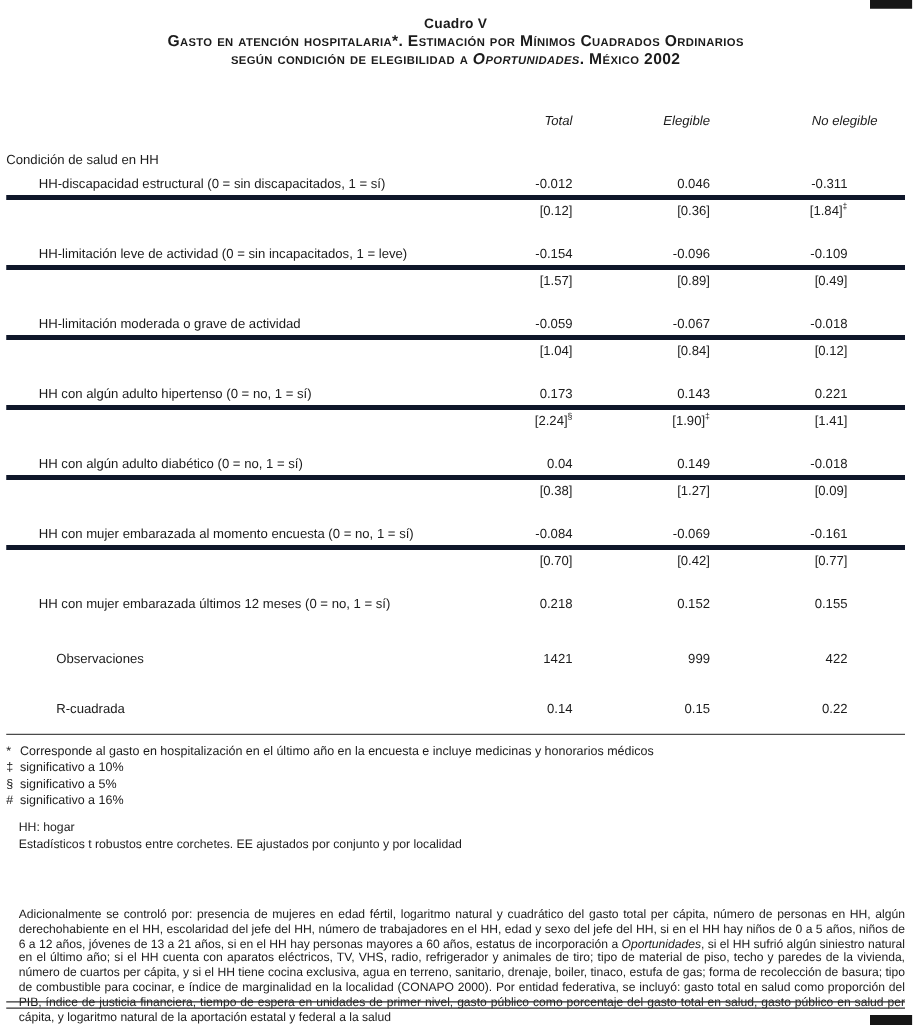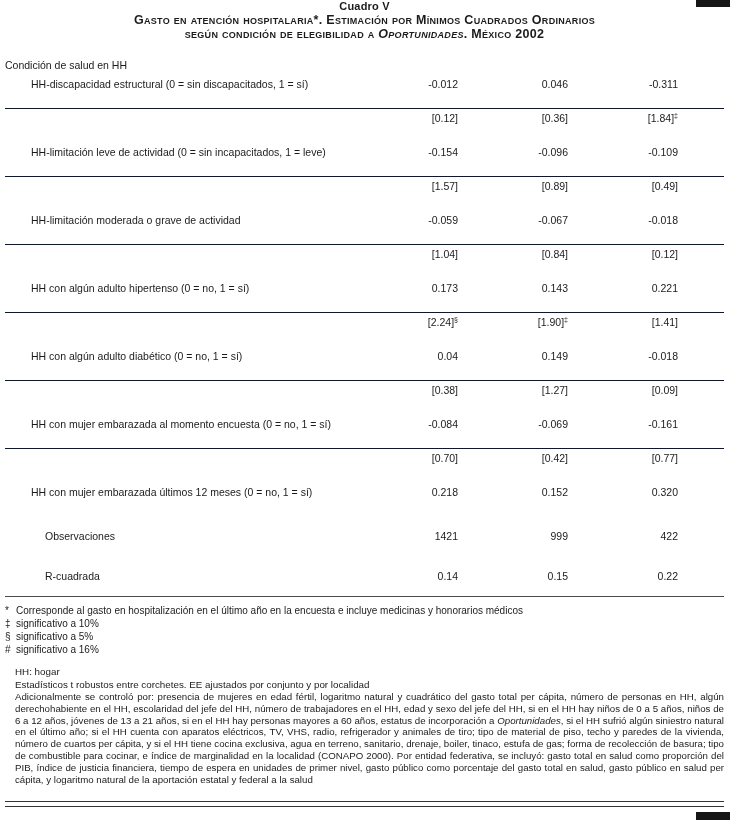--- a/index.html
+++ b/index.html
@@ -1,20 +1,20 @@
 <!DOCTYPE html>
 <html><head>
 <meta charset="utf-8">
 <style>
   html, body { margin:0; padding:0; background:#ffffff; }
   .page {
     position:relative;
     width:730px; height:820px;
     box-sizing:border-box;
-    padding:0 6px 0 5px;
+    padding:13px 6px 0 5px;
     font-family:"Liberation Sans","DejaVu Sans",sans-serif;
     font-size:10.5px;
     color:#1b1b1b;
     background:#ffffff;
     overflow:hidden;
   }
   .edge-artifact-top { position:absolute; top:0; right:0; width:34px; height:7px; background:#161616; }
   .edge-artifact-bottom { position:absolute; bottom:0; right:0; width:34px; height:8px; background:#161616; }
 
   .title-block { text-align:center; }
@@ -26,53 +26,59 @@
   .num { text-align:right; padding-right:38px; white-space:nowrap; }
   .grid > .num:last-child { padding-right:46px; }
   .colheads { margin-top:36px; font-style:italic; line-height:14px; }
   .colheads > .num:last-child { padding-right:22px; }
 
   .section-header { margin-top:17px; line-height:14px; }
 
   #rows { margin-top:5px; }
   .rowblock { margin-bottom:20px; }
   .coefrow { line-height:14px; }
-  .tsrow { border-top:1px solid #0f172a; margin-top:17px; padding-top:3px; line-height:13px; }
+  .tsrow { border-top:4px solid #0f172a; margin-top:2px; padding-top:3px; line-height:13px; }
   .label { padding-left:26px; }
   .label0 { padding-left:0;margin-left:40px; }
   sup { font-size:7px; line-height:0; vertical-align:super; }
 
   #summary { margin-top:30px; }
   .sumrow { line-height:14px; }
   .sumrow + .sumrow { margin-top:26px; }
 
   .rule { border:none; border-top:1px solid #4a4a4a; margin:13px 0 7px 0; }
 
   .fn { font-size:10px; line-height:13px; }
   .fnline { display:flex; }
   .fnsym { width:11px; flex:none; }
   .notes { margin:9px 0 0 10px; font-size:9.8px; }
   .note-line { line-height:13px; }
-  .longnote { text-align:justify; font-size:9.7px; line-height:11.8px; }
+  .longnote { text-align:justify; font-size:9.7px; line-height:11.8px;margin-top:44px; }
 
   .bottom-rule { position:absolute; left:5px; right:6px; bottom:13px; height:4px;
                  border-top:1px solid #333; border-bottom:1px solid #333; }
 </style>
 </head>
 <body>
 
 <div class="page">
   <div class="edge-artifact-top"></div>
 
   <div class="title-block">
     <div class="cuadro-label">Cuadro V</div>
     <div class="title-line">Gasto en atención hospitalaria*. Estimación por Mínimos Cuadrados Ordinarios</div>
     <div class="title-line"><span>según condición de elegibilidad a </span><span class="it">Oportunidades</span><span>. México 2002</span></div>
   </div>
 
+  <div class="grid colheads">
+    <div class="label0"></div>
+    <div class="num">Total</div>
+    <div class="num">Elegible</div>
+    <div class="num">No elegible</div>
+  </div>
 
   <div class="section-header">Condición de salud en HH</div>
 
   <div id="rows">
       <div class="rowblock">
         <div class="grid coefrow">
           <div class="label">HH-discapacidad estructural (0 = sin discapacitados, 1 = sí)</div>
           <div class="num">-0.012</div>
           <div class="num">0.046</div>
           <div class="num">-0.311</div>
@@ -152,21 +158,21 @@
           <div class="num">[0.70]</div>
           <div class="num">[0.42]</div>
           <div class="num">[0.77]</div>
         </div>
       </div>
       <div class="rowblock">
         <div class="grid coefrow">
           <div class="label">HH con mujer embarazada últimos 12 meses (0 = no, 1 = sí)</div>
           <div class="num">0.218</div>
           <div class="num">0.152</div>
-          <div class="num">0.320</div>
+          <div class="num">0.155</div>
         </div>
       </div>
     </div>
 
   <div id="summary">
       <div class="grid sumrow">
         <div class="label0">Observaciones</div>
         <div class="num">1421</div>
         <div class="num">999</div>
         <div class="num">422</div>

